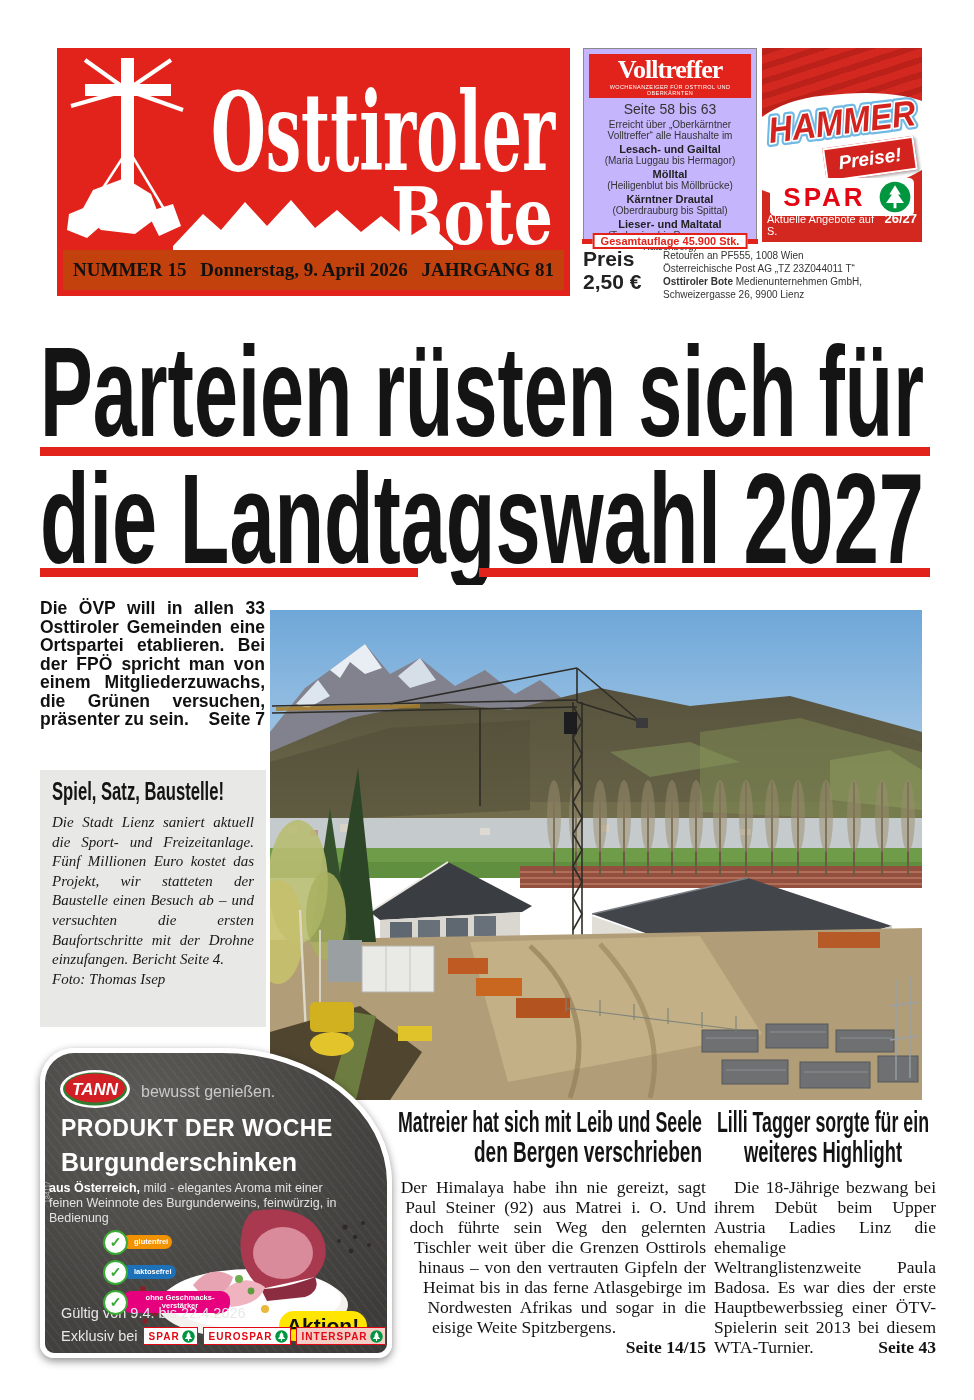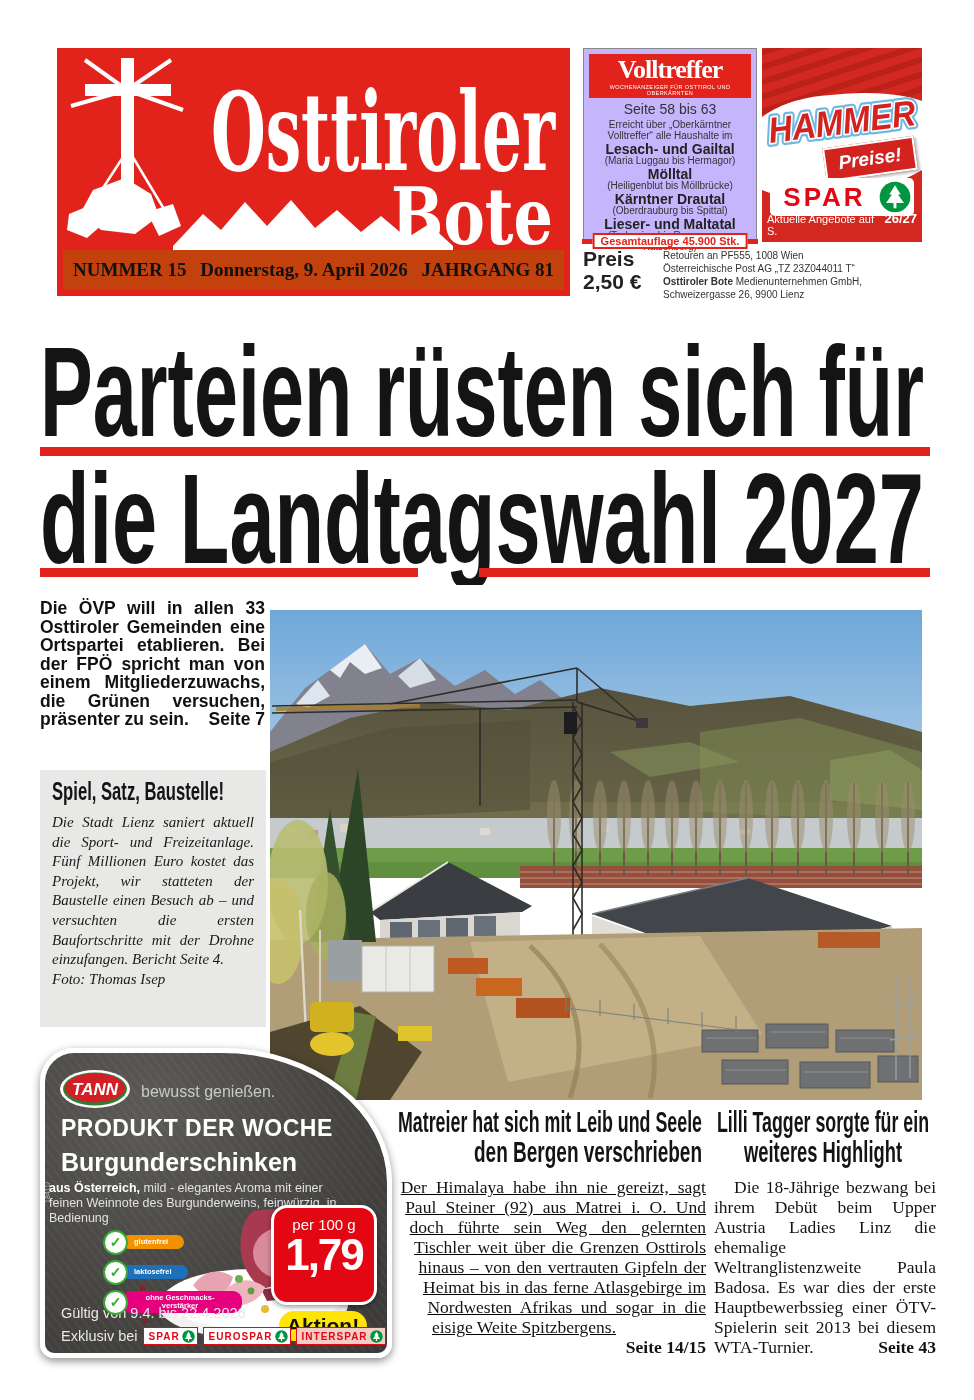--- a/index.html
+++ b/index.html
@@ -15,21 +15,21 @@
      display:flex;align-items:center;justify-content:space-between;padding:0 10px;
      font-family:"Liberation Serif",serif;font-weight:bold;font-size:19px;color:#111;}
   
   #volltreffer{position:absolute;left:583px;top:48px;width:174px;height:194px;background:#c4b5fd;
      border:1px solid #8a8a8a;box-sizing:border-box;text-align:center;}
   #vt-head{margin:5px 5px 2px 5px;background:#e2231b;color:#fff;padding:3px 0 2px 0;}
   #vt-title{font-family:"Liberation Serif",serif;font-weight:bold;font-size:26px;line-height:26px;letter-spacing:-1px;}
   #vt-tagline{font-size:5.5px;letter-spacing:.4px;margin-top:1px;}
   #vt-pages{font-size:14px;color:#333;margin:3px 0 2px 0;}
   #vt-intro{font-size:10px;color:#333;line-height:11px;margin:0 6px 2px 6px;}
-  .vt-name{font-size:14px;font-weight:bold;color:#222;line-height:12px;margin-top:2px;}
+  .vt-name{font-size:11px;font-weight:bold;color:#222;line-height:12px;margin-top:2px;}
   .vt-range{font-size:10px;color:#333;line-height:11px;}
   #vt-foot{position:absolute;left:-2px;right:-2px;bottom:-8px;height:16px;}
   #vt-foot .line{position:absolute;left:0;right:0;top:6px;height:5px;background:#e2231b;}
   #vt-pill{position:absolute;left:50%;transform:translateX(-50%);top:0;background:#fff;
      border:2px solid #e2231b;color:#e2231b;font-weight:bold;font-size:11px;padding:0 6px;white-space:nowrap;}
   
   #hammer{position:absolute;left:762px;top:48px;width:160px;height:194px;background:#d2281f;overflow:hidden;}
   #hammer .streak{position:absolute;left:-20px;top:-30px;width:220px;height:120px;
      background:repeating-linear-gradient(-18deg,rgba(120,10,10,.25) 0 6px,transparent 6px 14px);}
   #splash{position:absolute;left:-24px;top:46px;width:215px;height:100px;background:#fff;
@@ -74,39 +74,39 @@
   #tann-tag{position:absolute;left:96px;top:30px;color:#c9c9c9;font-size:16px;}
   #ad-kicker{position:absolute;left:16px;top:62px;color:#fff;font-weight:bold;font-size:23px;letter-spacing:.5px;}
   #ad-product{position:absolute;left:16px;top:95px;color:#fff;font-weight:bold;font-size:25px;}
   #ad-desc{position:absolute;left:4px;top:128px;width:305px;color:#e2e2e2;font-size:12.5px;line-height:15px;}
   #ad-desc b{color:#fff;}
   #ham-art{position:absolute;left:88px;top:140px;width:250px;height:150px;}
   .badge-row{position:absolute;left:58px;display:flex;align-items:center;height:22px;}
   .chk{width:21px;height:21px;border-radius:50%;background:#fff;border:2px solid #3aaa35;color:#3aaa35;
      font-weight:bold;font-size:14px;display:flex;align-items:center;justify-content:center;margin-right:-6px;z-index:2;}
   .bpill{color:#fff;font-weight:bold;font-size:7.5px;line-height:8px;text-align:center;border-radius:9px;
-     padding:3px 16px 3px 12px;max-width:92px;}
+     padding:3px 4px 3px 12px;max-width:92px;}
   .b0{background:#f39200;} .b1{background:#1d71b8;} .b2{background:#e6007e;}
   #pricebox{position:absolute;right:10px;top:152px;width:100px;height:94px;background:#e30613;
      border:3px solid #fff;border-radius:16px;color:#fff;text-align:center;box-shadow:0 2px 5px rgba(0,0,0,.4);}
   #pricebox .unit{font-size:15px;margin-top:8px;}
   #pricebox .val{font-size:44px;font-weight:bold;line-height:44px;letter-spacing:-2px;}
   #aktion{position:absolute;right:20px;top:258px;width:88px;height:30px;background:#ffe500;border-radius:16px;
      color:#111;font-weight:bold;font-size:21px;display:flex;align-items:center;justify-content:center;}
   #ad-valid{position:absolute;left:16px;bottom:32px;color:#e8e8e8;font-size:14.5px;}
   #ad-excl{position:absolute;left:16px;bottom:8px;color:#e8e8e8;font-size:14.5px;display:flex;align-items:center;gap:5px;}
   .rlogo{background:#fff;border:1px solid #e30613;display:flex;align-items:center;height:16px;padding:0 2px 0 5px;}
   .rlogo b{color:#e30613;font-size:10px;letter-spacing:1px;}
   .rlogo svg{width:13px;height:13px;margin-left:2px;}
   .rlogo.inter{background:#f3cdc6;}
   #ad-code{position:absolute;left:-1px;top:150px;color:#bbb;font-size:7px;transform:rotate(-90deg);transform-origin:left top;}
   
   .artbody{font-family:"Liberation Serif",serif;font-size:17.5px;line-height:20px;color:#141414;text-align:justify;}
   .artbody .pref{float:right;font-weight:bold;}
-  #art-mid{position:absolute;left:398px;top:1108px;width:308px;text-decoration:underline;}
+  #art-mid{position:absolute;left:398px;top:1108px;width:308px;}
   #art-mid .hl{display:flex;flex-direction:column;align-items:flex-end;}
   #mid-float{float:left;width:44px;height:205px;shape-outside:polygon(0 0,0 8px,44px 205px,0 205px);}
   #art-right{position:absolute;left:714px;top:1108px;width:222px;}
   #art-right .hl{display:flex;flex-direction:column;align-items:center;}
   #art-right .artbody{text-indent:20px;margin-top:9px;}
   .hlgap{margin-top:9px;}
 </style>
 </head>
 <body>
 
@@ -427,24 +427,20 @@
       <span class="bpill b0">glutenfrei</span>
     </div>
     <div class="badge-row" style="top:208px;">
       <span class="chk">✓</span>
       <span class="bpill b1">laktosefrei</span>
     </div>
     <div class="badge-row" style="top:238px;">
       <span class="chk">✓</span>
       <span class="bpill b2">ohne Geschmacks- verstärker</span>
     </div>
-    <div id="pricebox">
-      <div class="unit">per 100 g</div>
-      <div class="val">1,79</div>
-    </div>
     <div id="aktion">Aktion!</div>
     <div id="ad-valid">Gültig von 9.4. bis 22.4.2026</div>
     <div id="ad-excl">
       <span>Exklusiv bei</span>
       <span class="rlogo">
           <b>SPAR</b>
           <svg viewBox="0 0 20 20">
             <circle cx="10" cy="10" r="9.6" fill="#009640"></circle>
             <path d="M10 2.6 L13.6 8.4 H11.9 L15.6 13.8 H10.9 V17 H9.1 V13.8 H4.4 L8.1 8.4 H6.4 Z" fill="#fff"></path>
           </svg>

